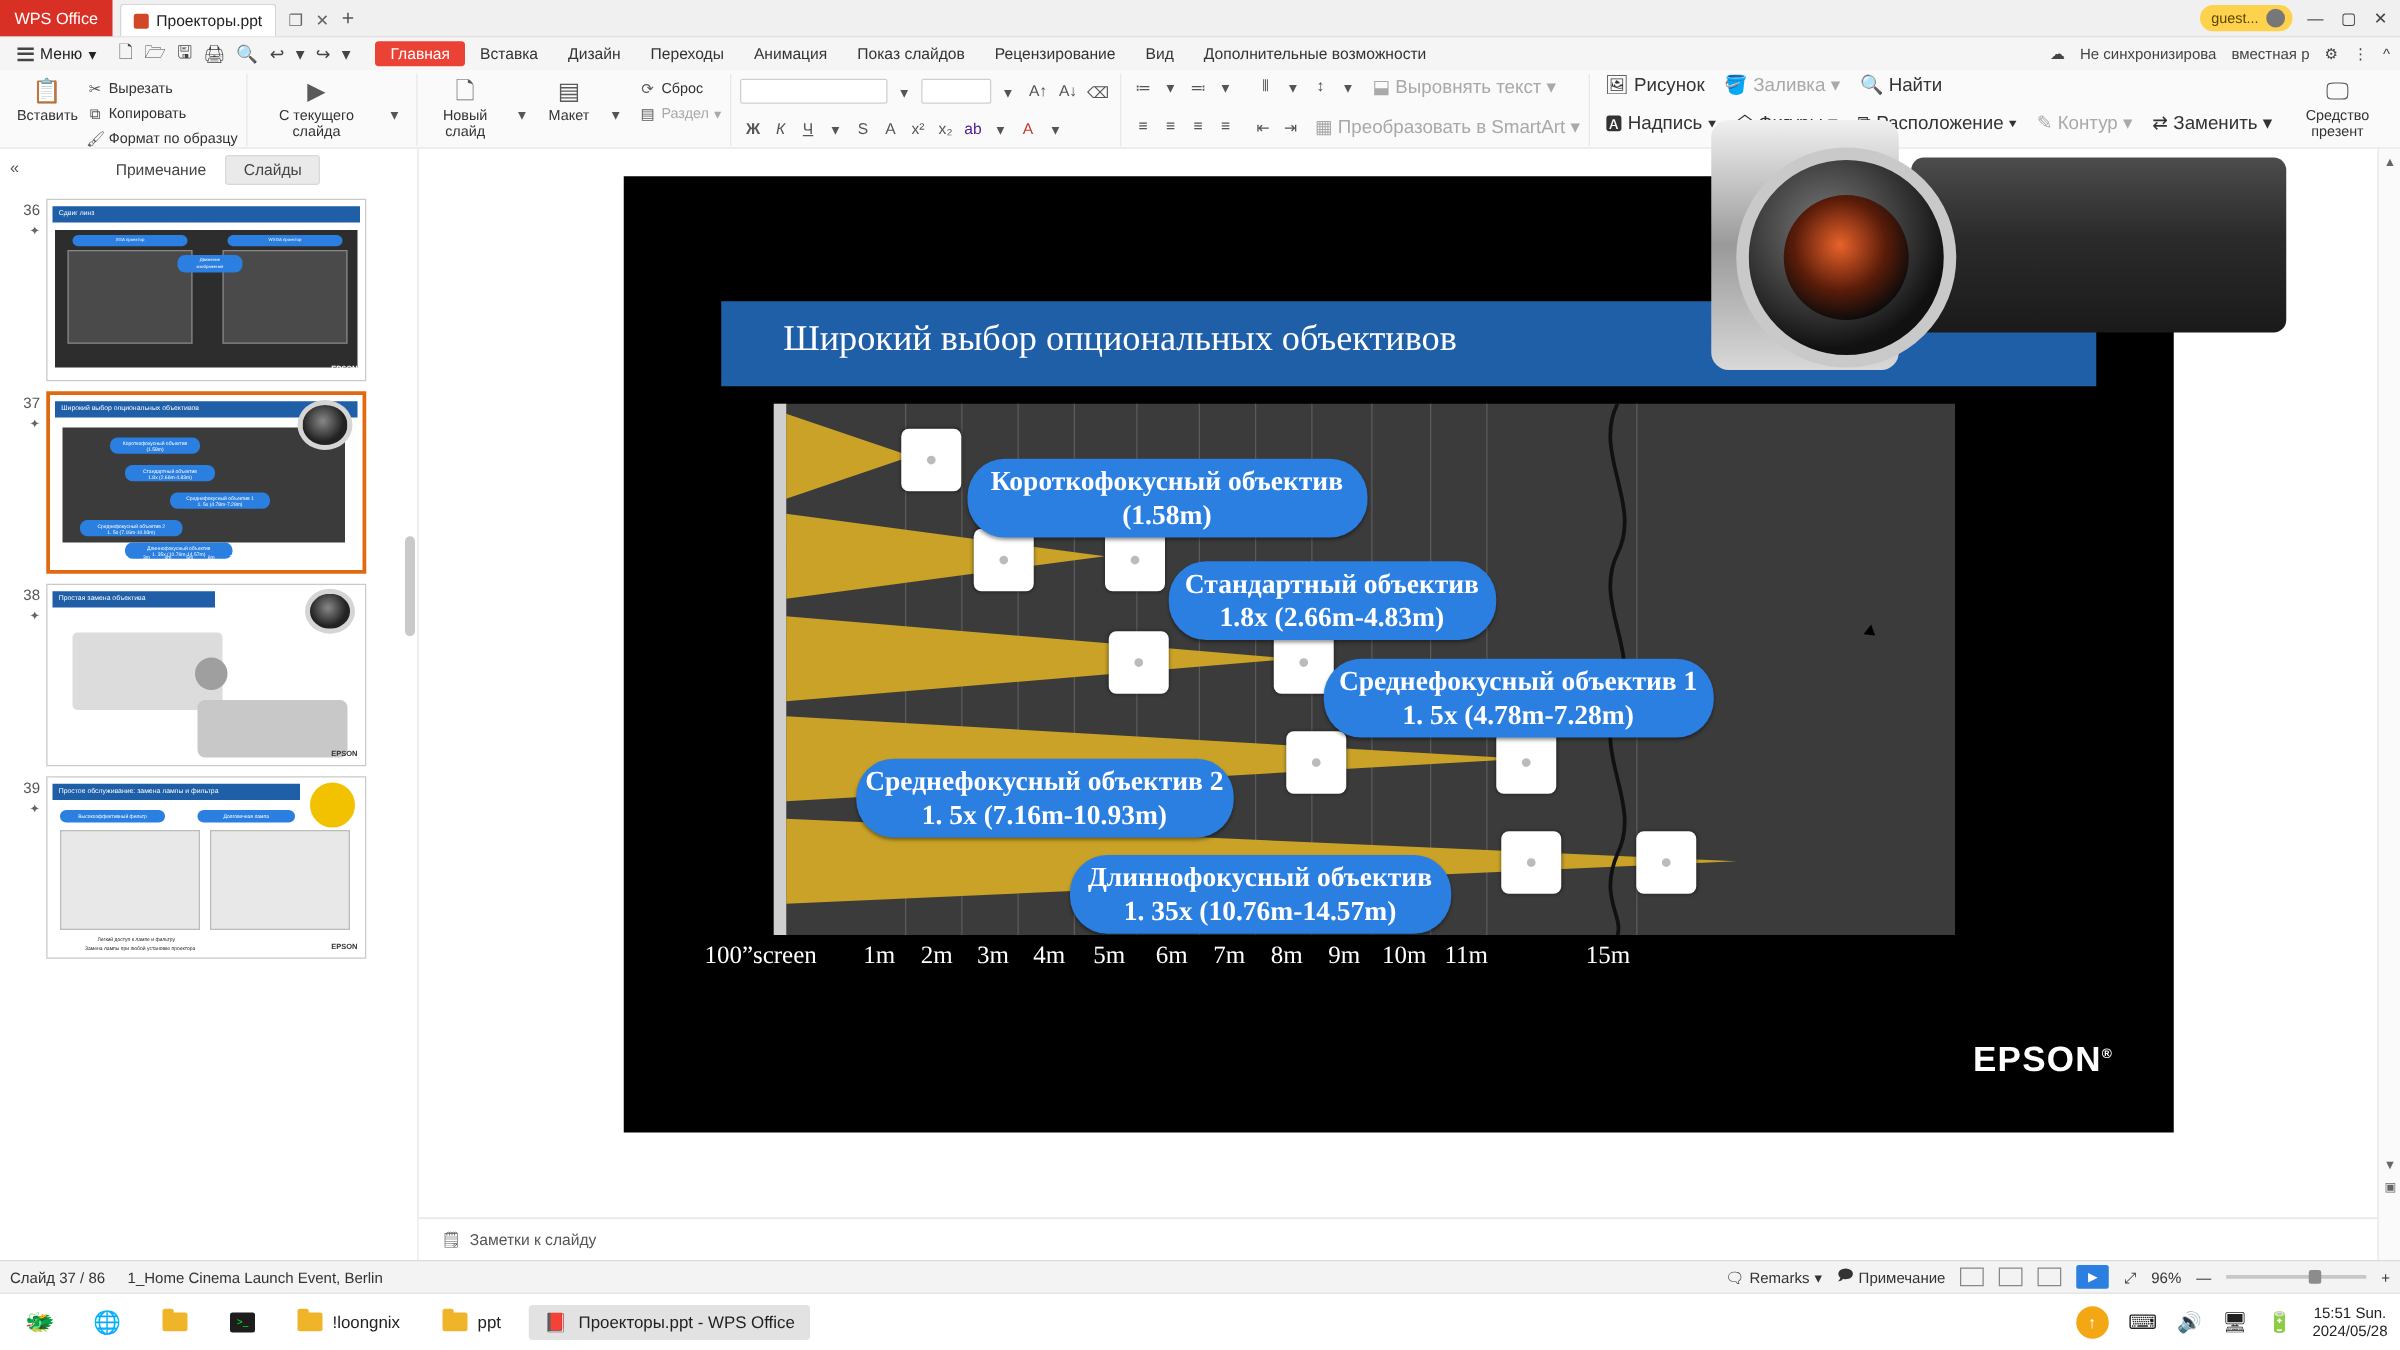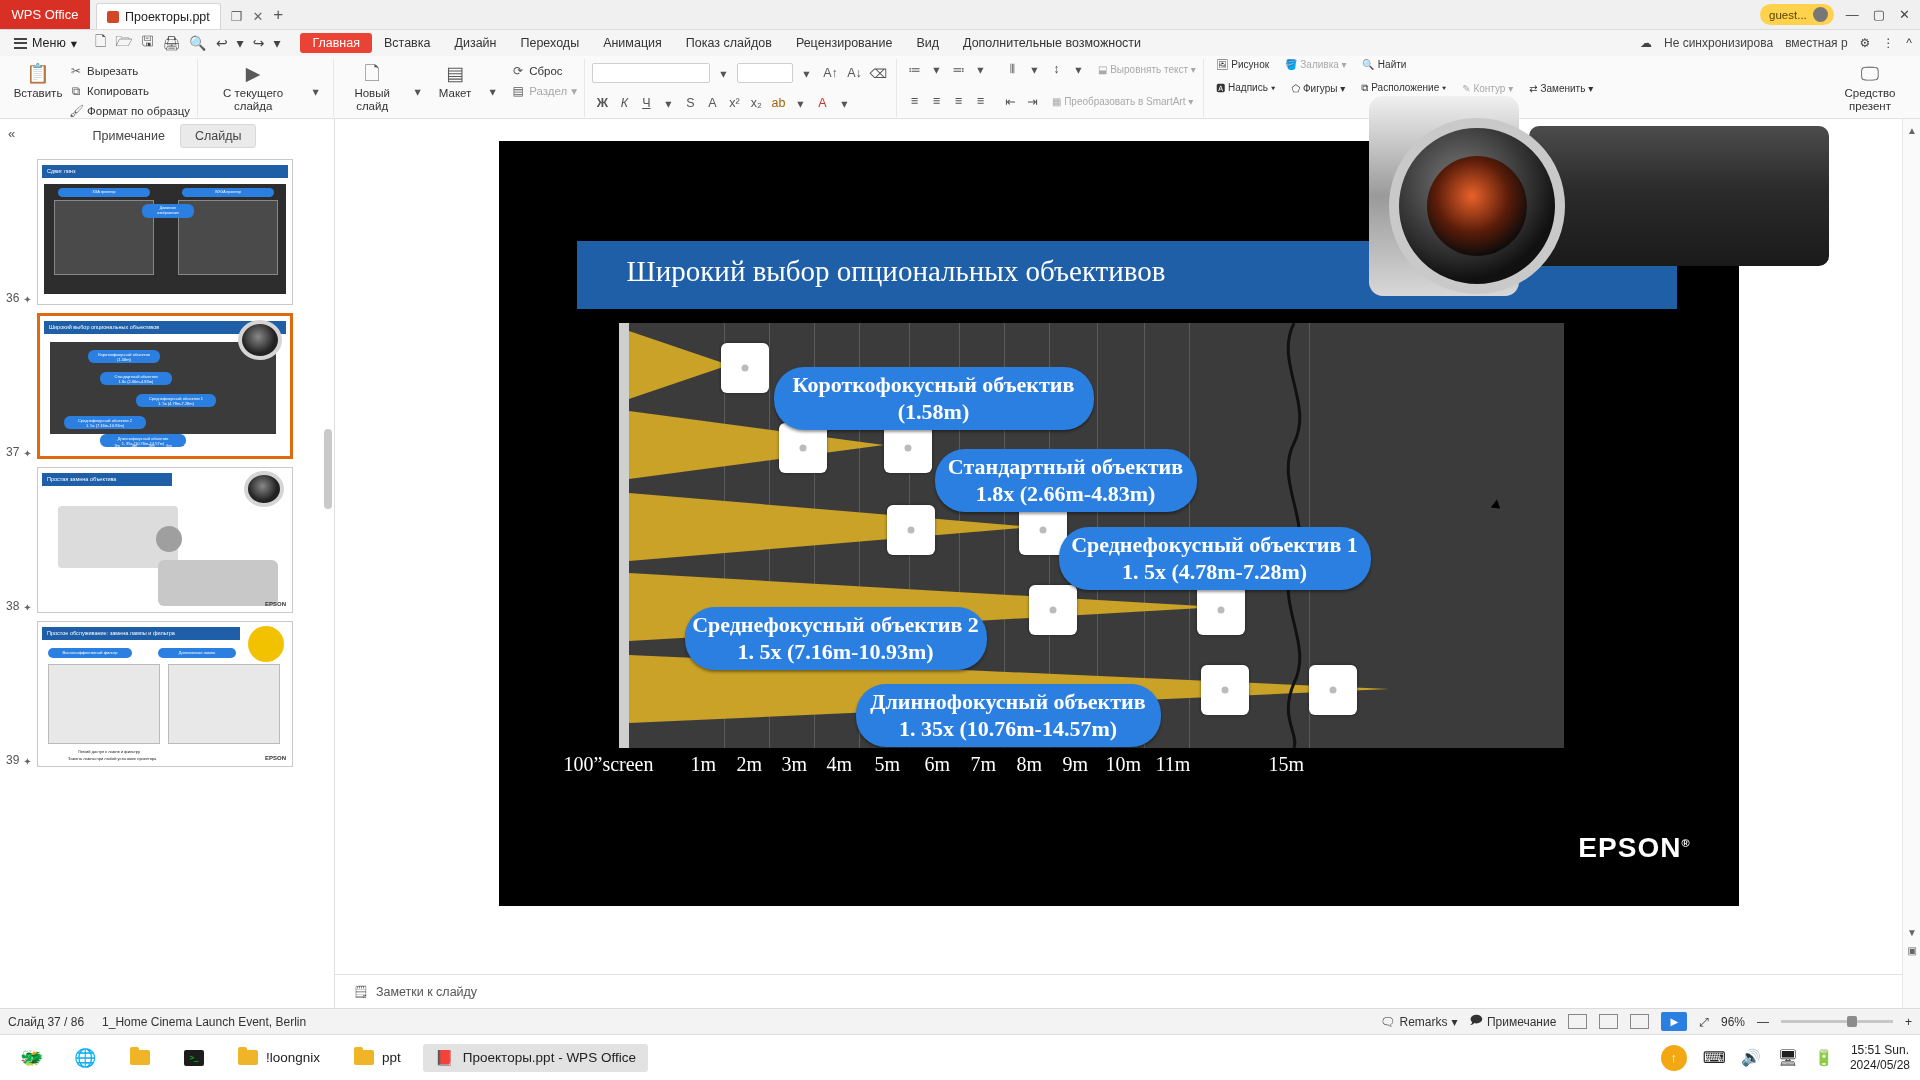--- a/index.html
+++ b/index.html
@@ -46,35 +46,35 @@
   .smallbtn .si { font-size:12px; color:#5a5a5a; width:14px; text-align:center; }
   .fontrow { display:flex; align-items:center; gap:3px; padding-top:4px; }
   .fontbox { height:20px; width:118px; border:1px solid #cfcfcf; background:#fff; border-radius:2px; }
   .sizebox { height:20px; width:56px; border:1px solid #cfcfcf; background:#fff; border-radius:2px; }
   .ic { width:21px; height:20px; display:flex; align-items:center; justify-content:center; color:#555; font-size:12.5px; }
   .ic.b { font-weight:bold; }
   .ic.i { font-style:italic; }
   .ic.u { text-decoration:underline; }
   .rowline { display:flex; align-items:center; gap:1px; }
   .dim { color:#a9a9a9; }
-  .lbl-sm { font-size:10px; }
+  .lbl-sm { font-size:15px; }
   .right-group { position:absolute; right:4px; top:3px; display:flex; gap:6px; }
 
   
   .body { flex:1; display:flex; min-height:0; background:#fff; }
 
   
   .leftpane { width:335px; background:#fff; border-right:1px solid #e0e0e0; display:flex; flex-direction:column; position:relative; }
   .lp-tabs { height:30px; display:flex; align-items:center; justify-content:center; gap:0; padding-top:4px; position:relative; }
   .collapse-arrow { position:absolute; left:8px; top:7px; color:#555; font-size:13px; }
   .lp-tab { padding:4px 14px; font-size:12.5px; color:#444; border:1px solid transparent; }
   .lp-tab.active { background:#eaeaea; border:1px solid #d8d8d8; border-radius:3px; }
   .thumbs { flex:1; overflow:hidden; padding:6px 0 0 0; position:relative; }
   .thumbrow { display:flex; gap:5px; padding:4px 10px 4px 6px; }
-  .tnum { width:26px; text-align:right; font-size:12px; color:#555; padding-top:2px; display:flex; flex-direction:row; align-items:flex-end; gap:4px; }
+  .tnum { width:26px; text-align:right; font-size:12px; color:#555; padding-top:2px; display:flex; flex-direction:column; align-items:flex-end; gap:4px; }
   .tstar { font-size:10px; color:#666; }
   .tbox { width:256px; height:146px; border:1px solid #c9c9c9; background:#fff; position:relative; overflow:hidden; }
   .tbox.sel { border:3px solid #e06a10; }
   .scrollbar { position:absolute; right:2px; top:40px; width:8px; height:330px; }
   .scrollbar .thumb { position:absolute; top:240px; width:8px; height:80px; background:#c9c9c9; border-radius:4px; }
 
   
   .slidearea { flex:1; background:#ffffff; position:relative; display:flex; align-items:flex-start; justify-content:center; padding-top:22px; }
   .slide { width:1240px; height:765px; background:#000; position:relative; overflow:visible; }
 
@@ -274,21 +274,21 @@
       </div>
       <div class="rowline" style="padding-top:6px">
         <span class="ic b">Ж</span>
         <span class="ic i">К</span>
         <span class="ic u">Ч</span>
         <span class="ic">▾</span>
         <span class="ic">S</span>
         <span class="ic">A</span>
         <span class="ic">x²</span>
         <span class="ic">x₂</span>
-        <span class="ic" style="color:#a16207">ab</span>
+        <span class="ic" style="color:#4c1d95">ab</span>
         <span class="ic">▾</span>
         <span class="ic" style="color:#c0392b">A</span>
         <span class="ic">▾</span>
       </div>
     </div>
 
     <div class="rgroup" style="flex-direction:column">
       <div class="rowline">
         <span class="ic">≔</span>
         <span class="ic">▾</span>

